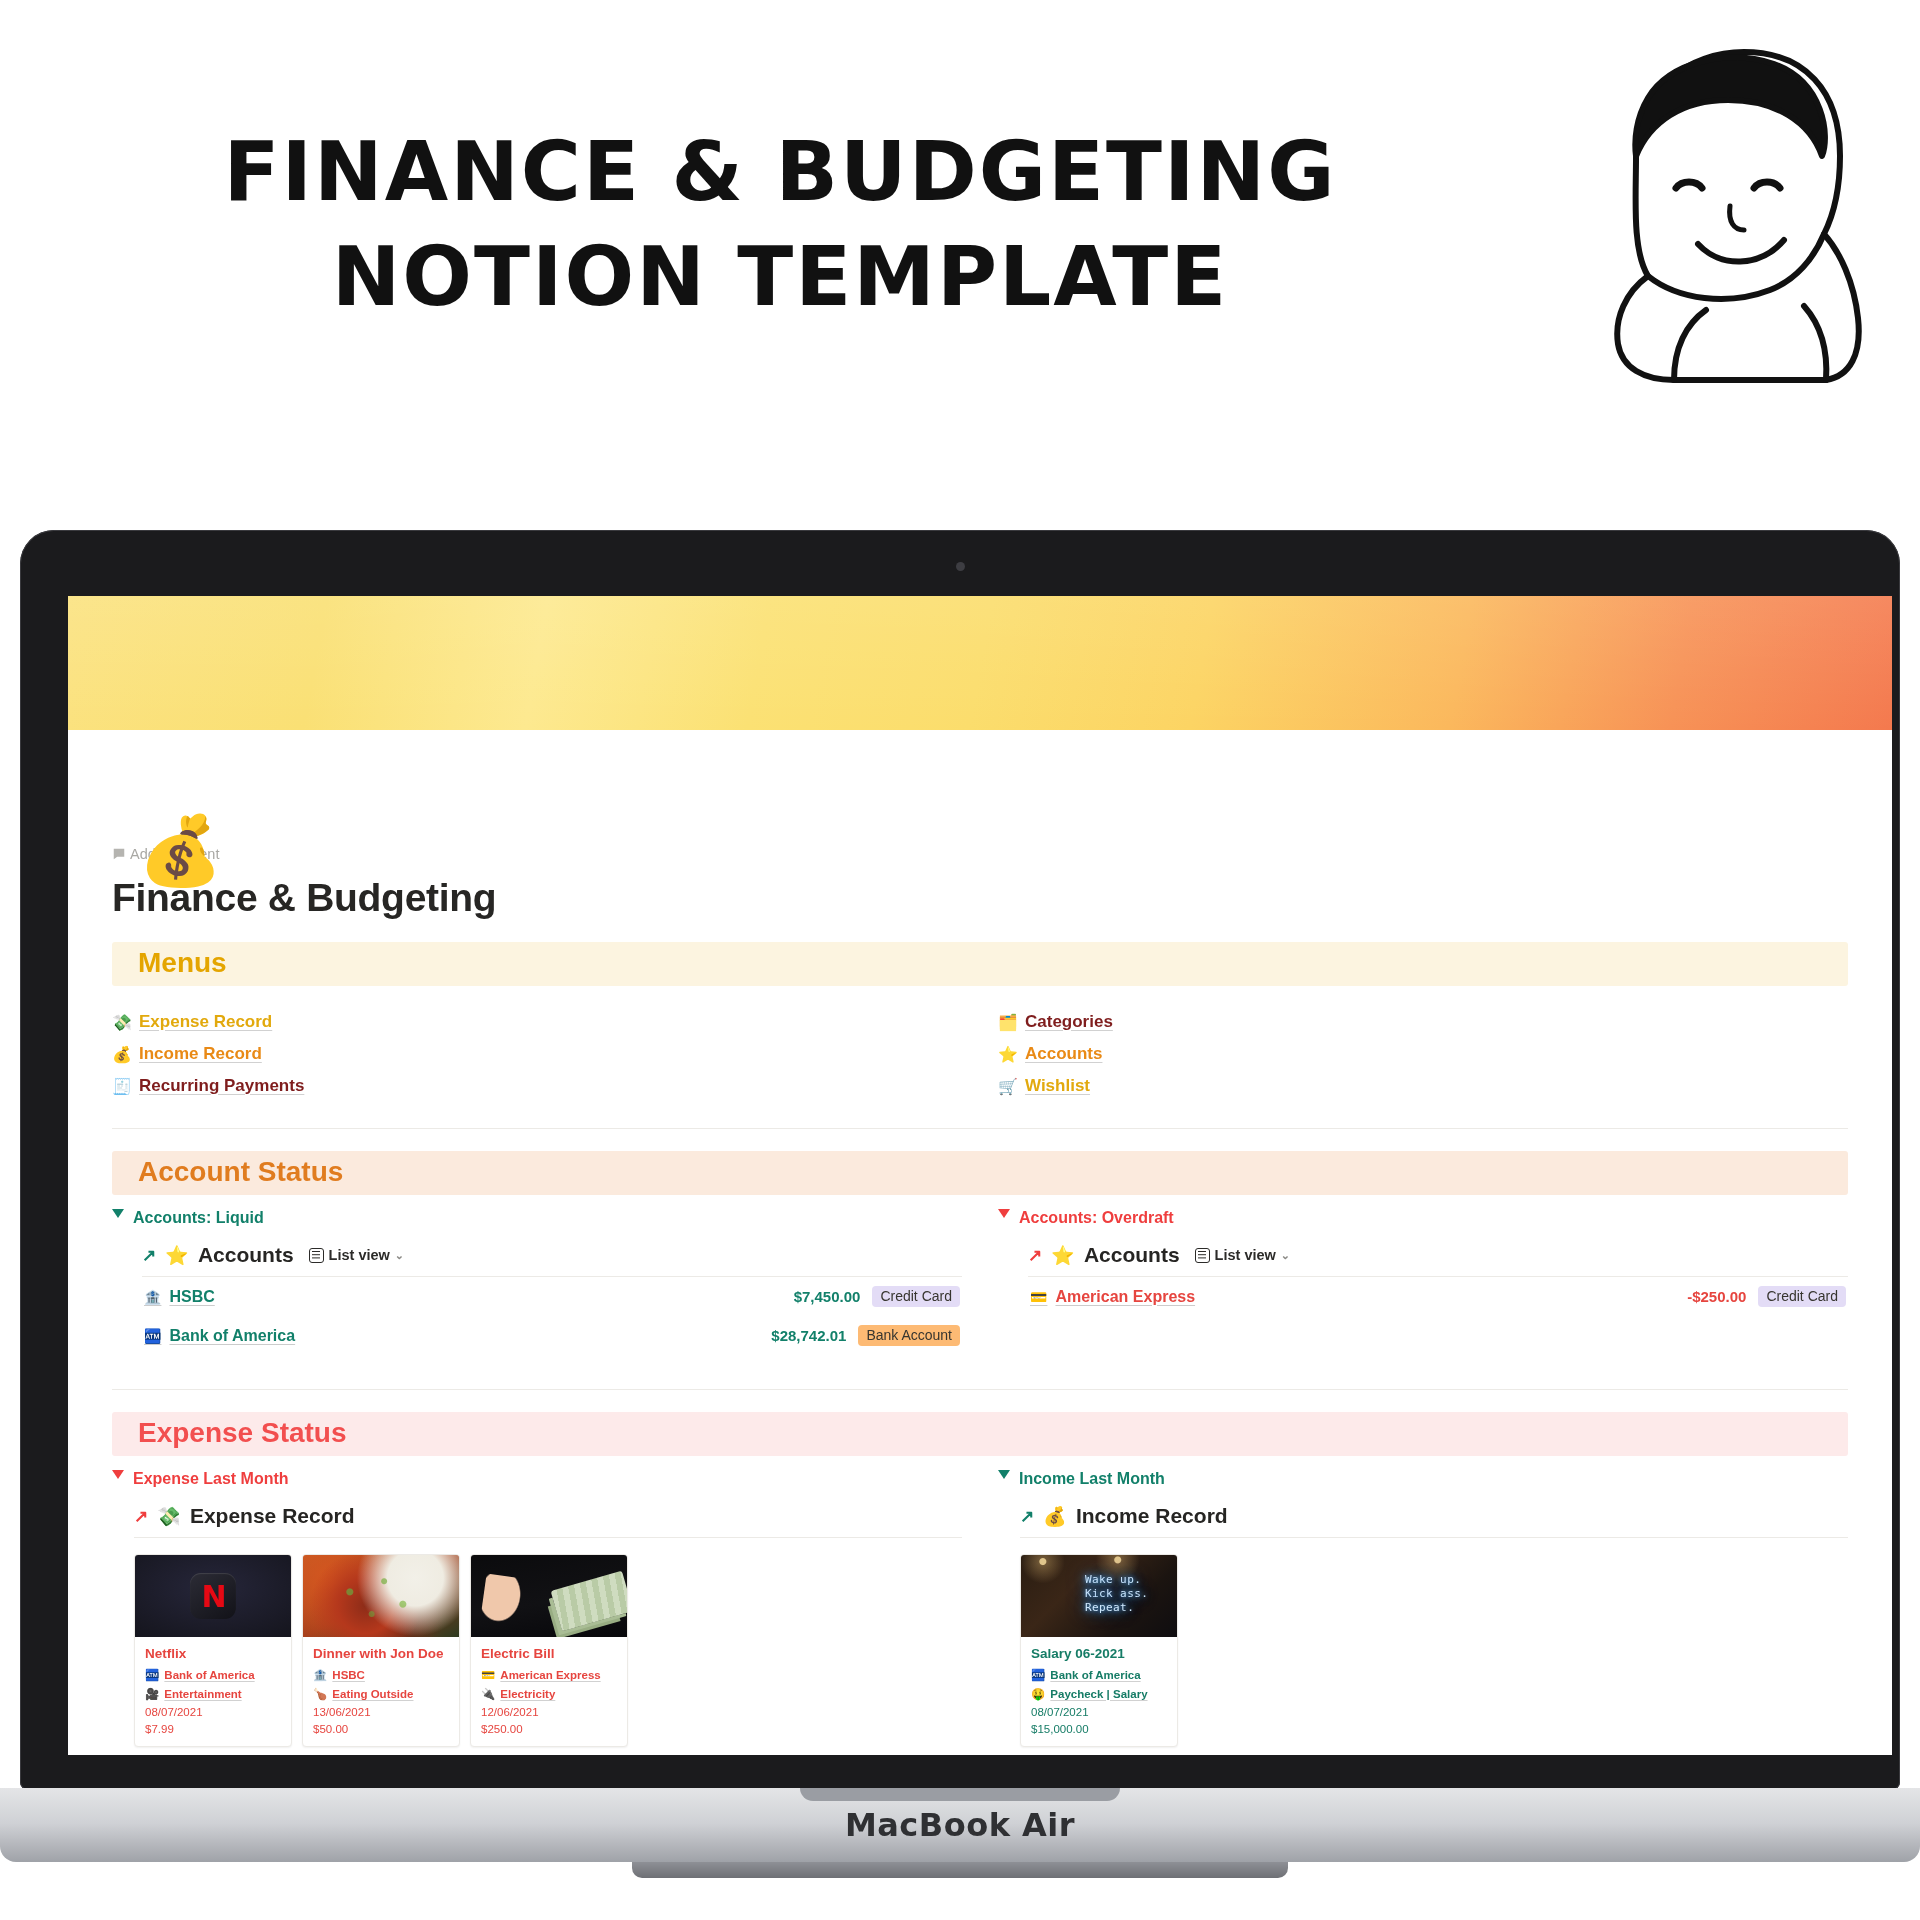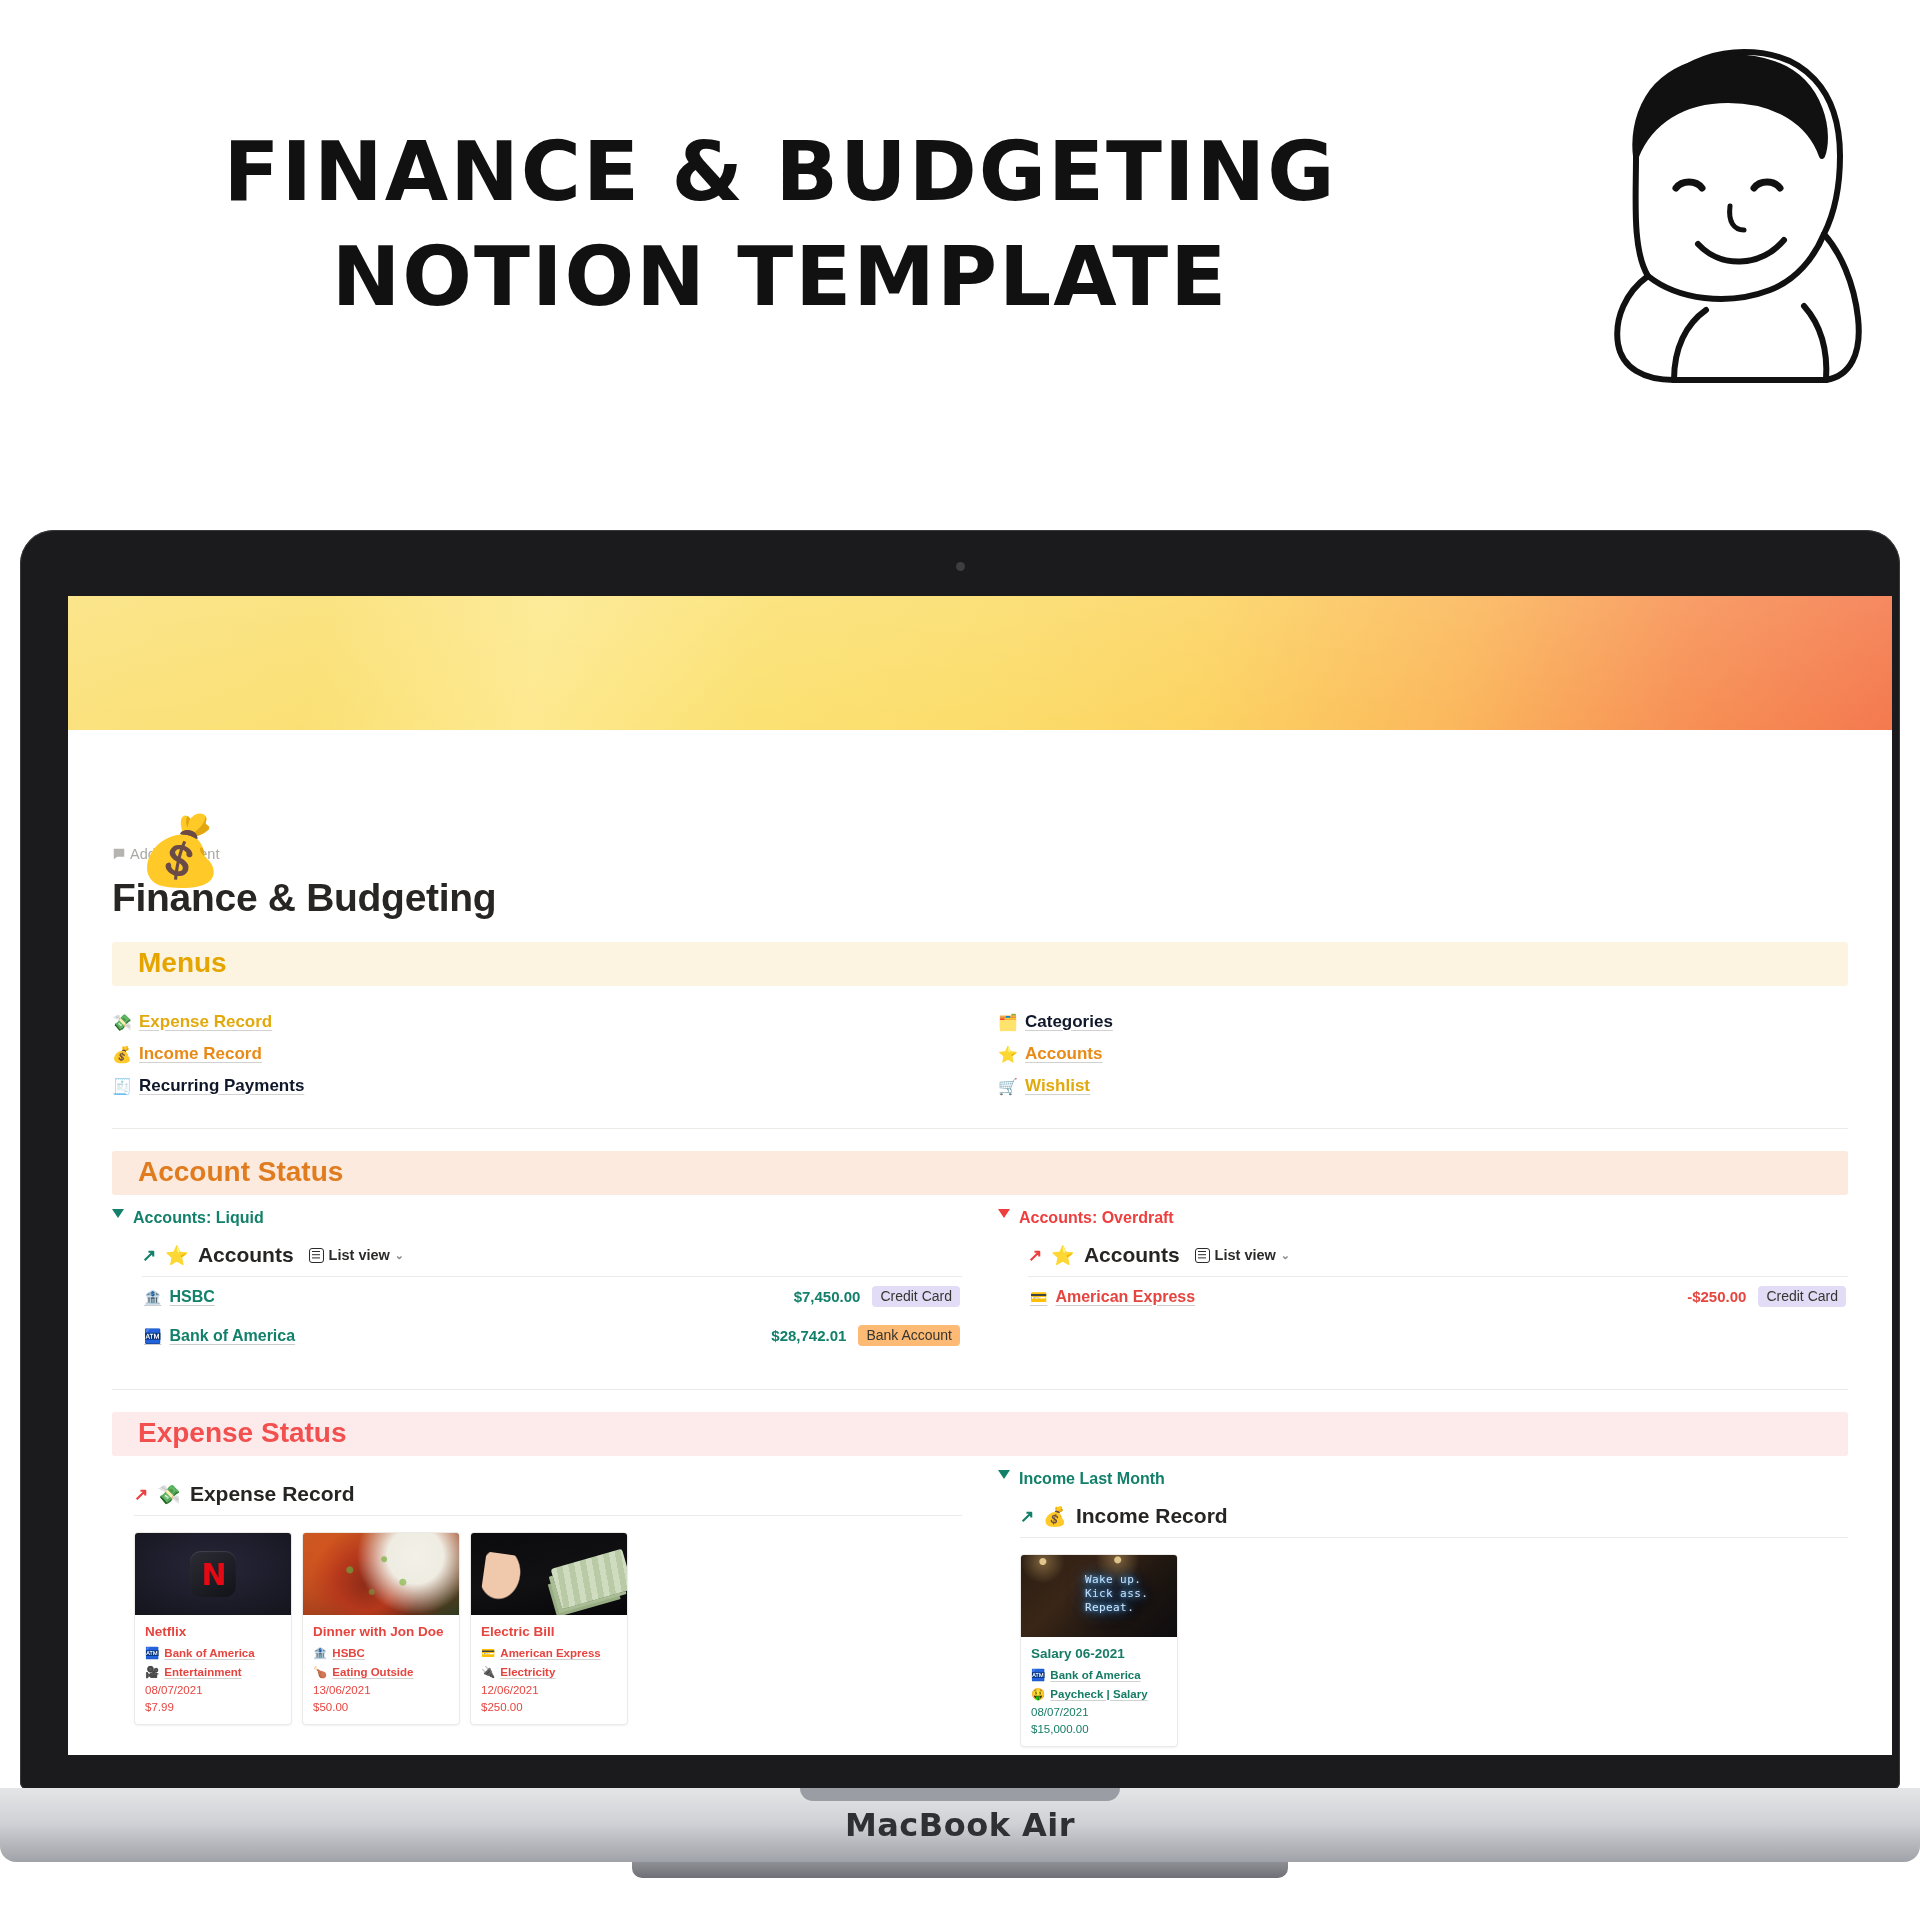--- a/index.html
+++ b/index.html
@@ -167,21 +167,21 @@
   .menu-row {
     display: flex; align-items: center; gap: 8px;
     margin-bottom: 12px;
     font-size: 17px;
     font-weight: 600;
   }
   .menu-row .lnk { text-decoration: underline; text-decoration-color: rgba(0,0,0,.18); text-underline-offset: 3px; }
   .menu-row .emo { font-size: 16px; width: 19px; text-align: center; }
   .c-gold   { color: #e2a90d; }
   .c-orange { color: #e98a16; }
-  .c-red    { color: #0f172a; }
+  .c-red    { color: #7f1d1d; }
 
   .divider {
     height: 1px; background: #eceae6;
     margin: 16px 0 22px 0;
   }
 
   
   .toggle-row {
     display: flex; align-items: flex-start; gap: 9px;
     font-size: 16px; font-weight: 700;
@@ -523,20 +523,24 @@
           </div>
         </div>
 
         <div class="divider" style="margin-top:34px"></div>
 
         <div class="section-head sh-expense">Expense Status</div>
 
         <div class="two-col">
 
           <div class="col">
+            <div class="toggle-row c-rose">
+              <span class="tri"></span>
+              <span>Expense Last Month</span>
+            </div>
 
             <div class="db-head" style="margin-left:22px">
               <span class="arrow c-rose">↗</span>
               <span class="star">💸</span>
               <span>Expense Record</span>
             </div>
             <div class="expense-rule"></div>
 
             <div class="gallery">
 

